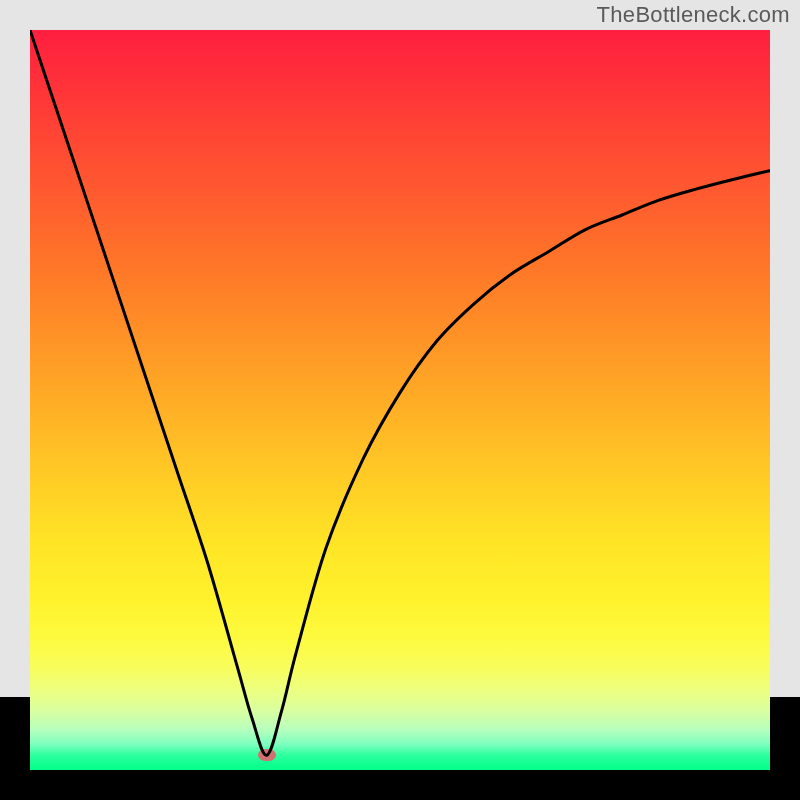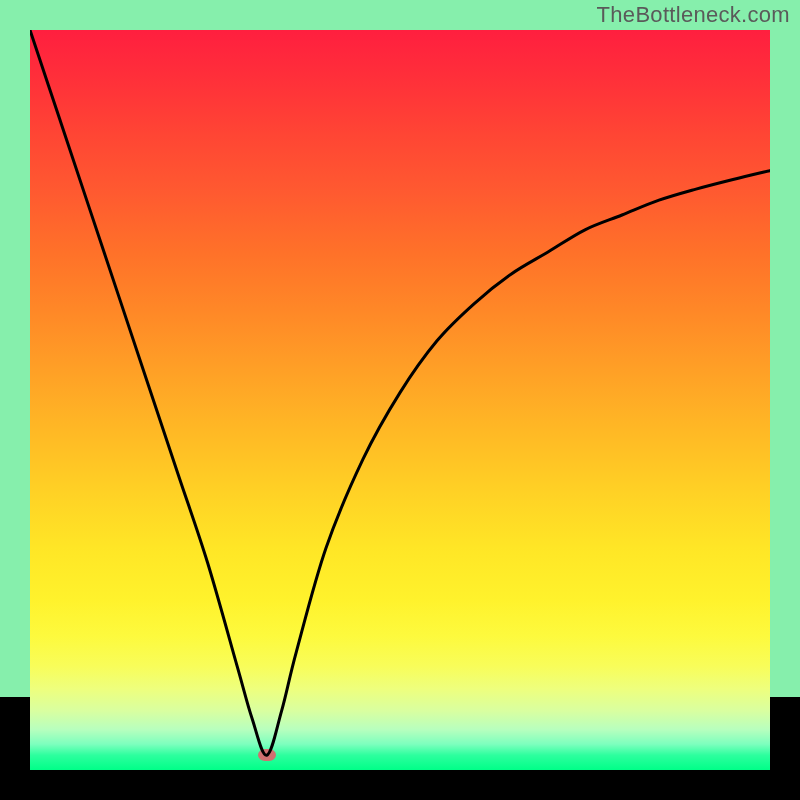--- a/index.html
+++ b/index.html
@@ -8,21 +8,21 @@
     width: 800px;
     height: 800px;
     background: #000;
     font-family: Arial, Helvetica, sans-serif;
     overflow: hidden;
   }
   .frame {
     position: relative;
     width: 800px;
     height: 697px;
-    background: #86efac;
+    background: #e5e5e5;
   }
   .watermark {
     position: absolute;
     top: 2px;
     right: 10px;
     color: #5a5a5a;
     font-size: 22px;
     font-weight: 400;
     letter-spacing: 0.3px;
     z-index: 20;

